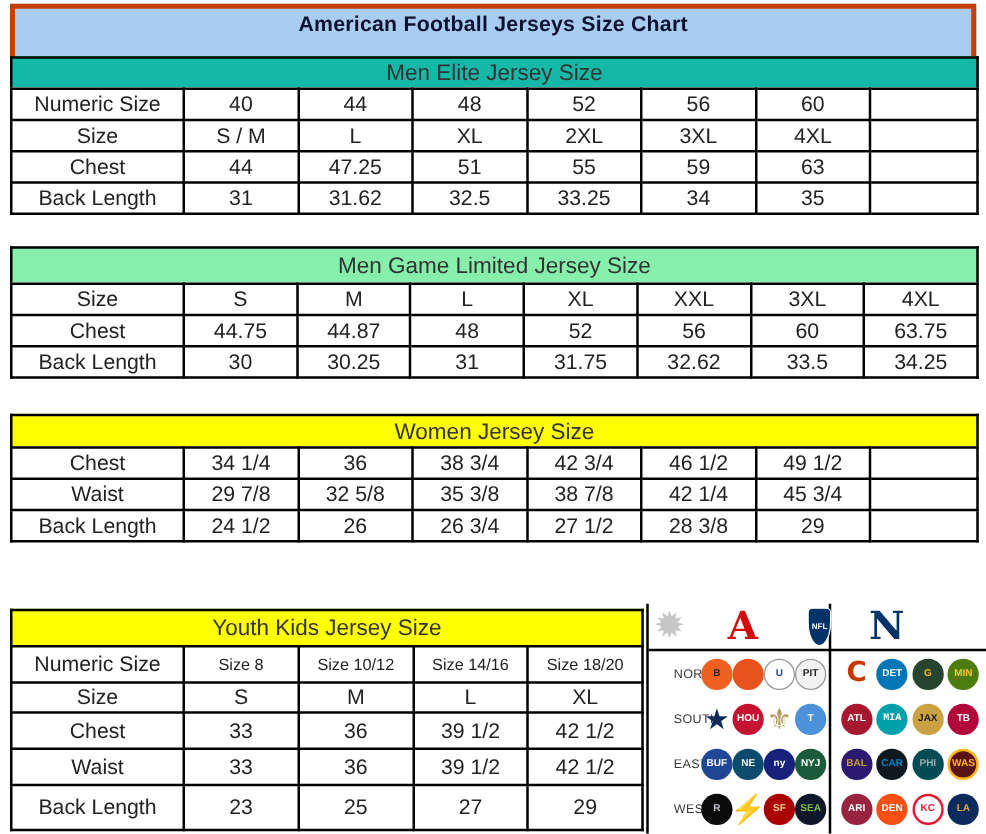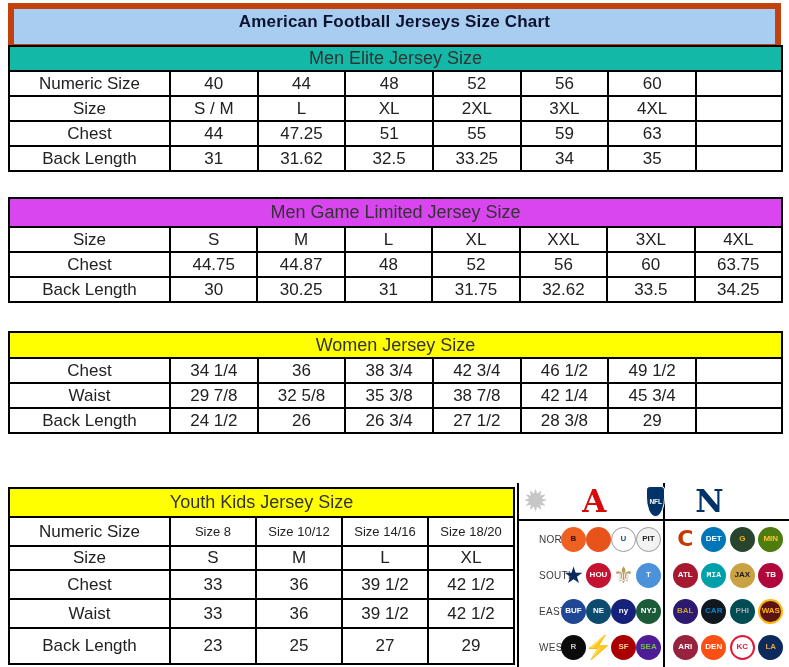--- a/index.html
+++ b/index.html
@@ -1,42 +1,42 @@
 <!DOCTYPE html>
 <html><head>
 <meta charset="utf-8">
 <style>
   * { margin:0; padding:0; box-sizing:border-box; }
   html,body { width:789px; height:667px; background:#ffffff; overflow:hidden;
               font-family:"Liberation Sans", sans-serif; color:#222; position:relative; }
 
   
   #title-bar { position:absolute; left:8px; top:3px; width:773px; height:47px;
-               border:6px solid #c2410c; background:#a9cdf0; font-size:17px; font-weight:bold;
+               border:4px solid #c2410c; background:#a9cdf0; font-size:17px; font-weight:bold;
                color:#0b1230; text-align:center; line-height:26px; letter-spacing:.2px; }
 
   
   .tbl { position:absolute; left:8px; }
   #t1 { top:45px;  width:775px; }
   #t2 { top:197px; width:775px; }
   #t3 { top:331px; width:775px; }
   #t4 { top:487px; width:507px; }
 
   .yhead { width:100%; border:2px solid #000; border-bottom:none; background:#ffff00;
            text-align:center; font-size:18px; color:#333; }
   #t1 .yhead { height:25px; line-height:23px; }
   #t2 .yhead { height:29px; line-height:27px; }
   #t3 .yhead { height:26px; line-height:24px; }
   #t4 .yhead { height:29px; line-height:27px; }
 
   table.grid { border-collapse:collapse; table-layout:fixed; width:100%; background:#fff; }
   table.grid td { border:2px solid #000; text-align:center; vertical-align:middle;
                   font-size:17px; color:#222; overflow:hidden; white-space:nowrap; }
   table.grid tr { height:25px; }
-  td.lbl { width:161px; }
+  td.lbl { width:138px; }
   td.end { width:86px; }
   #t4 table.grid tr { height:29px; }
   #t4 table.grid tr:nth-child(1) td:not(.lbl) { font-size:13px; }
   #t4 table.grid tr:nth-child(2) { height:24px; }
   #t4 table.grid tr:nth-child(5) { height:36px; }
 
   
   #logo-panel { position:absolute; left:517px; top:483px; width:272px; height:184px;
                 border-left:2px solid #000; background:#fff; }
   #panel-vline { position:absolute; left:144px; top:0; width:2px; height:100%; background:#000; }
@@ -108,21 +108,21 @@
       <td>33.25</td>
       <td>34</td>
       <td>35</td>
       <td class="end"></td>
     </tr>
   </tbody>
     </table>
 </div>
 
 <div class="tbl" id="t2">
-  <div class="yhead" style="background-color: #d946ef;">Men Game Limited Jersey Size</div>
+  <div class="yhead" style="background-color: #86efac;">Men Game Limited Jersey Size</div>
   <table class="grid">
     <tbody>
         <tr>
       <td class="lbl">Size</td>
       <td>S</td>
       <td>M</td>
       <td>L</td>
       <td>XL</td>
       <td>XXL</td>
       <td>3XL</td>
@@ -290,21 +290,21 @@
       <span class="logo ring-gold" style="background-color: rgb(90, 20, 20); color: rgb(255, 182, 18);">WAS</span>
     </span>
   </div>
 
   <div class="division-row">
     <span class="div-label">WEST</span>
     <span class="team-group afc">
       <span class="logo" style="background-color: rgb(11, 11, 11); color: rgb(192, 198, 204);">R</span>
       <span class="logo glyph" style="color: rgb(242, 169, 0);">⚡</span>
       <span class="logo" style="background-color: rgb(170, 0, 0); color: rgb(255, 210, 140);">SF</span>
-      <span class="logo" style="background-color: #4c1d95; color: rgb(118, 192, 67);">SEA</span>
+      <span class="logo" style="background-color: #0f172a; color: rgb(118, 192, 67);">SEA</span>
     </span>
     <span class="team-group nfc">
       <span class="logo" style="background-color: rgb(151, 35, 63); color: rgb(255, 255, 255);">ARI</span>
       <span class="logo" style="background-color: rgb(251, 79, 20); color: rgb(255, 255, 255);">DEN</span>
       <span class="logo ring-red" style="background-color: rgb(255, 255, 255); color: rgb(227, 24, 55);">KC</span>
       <span class="logo" style="background-color: rgb(13, 42, 92); color: rgb(232, 163, 61);">LA</span>
     </span>
   </div>
 </div>
 

